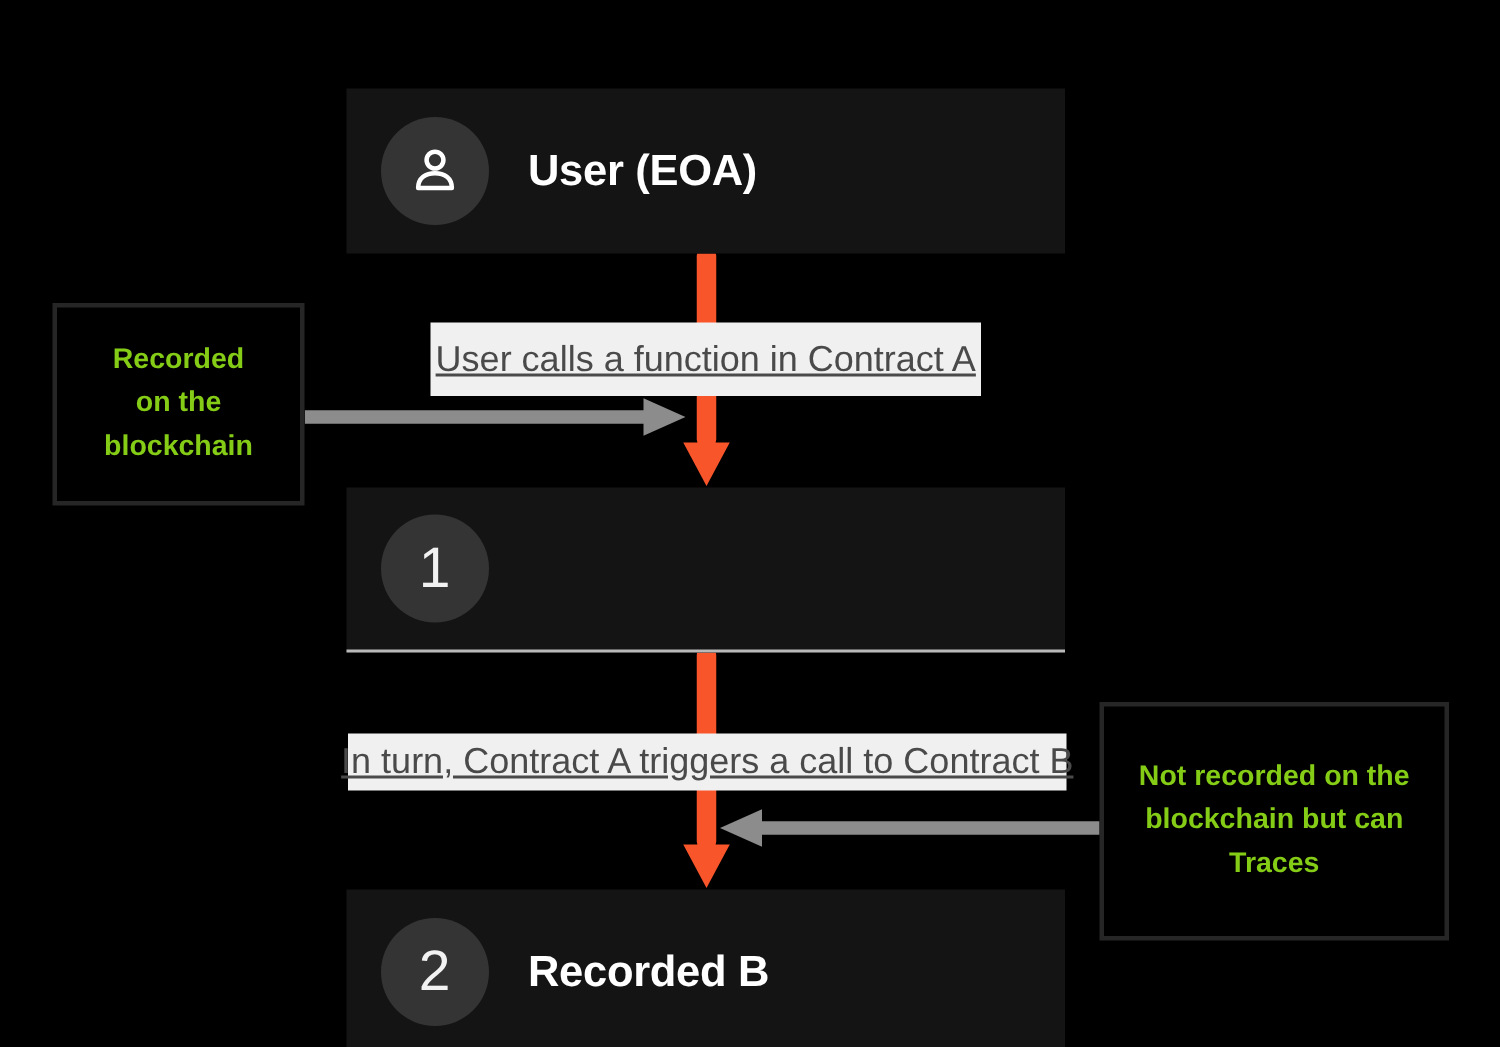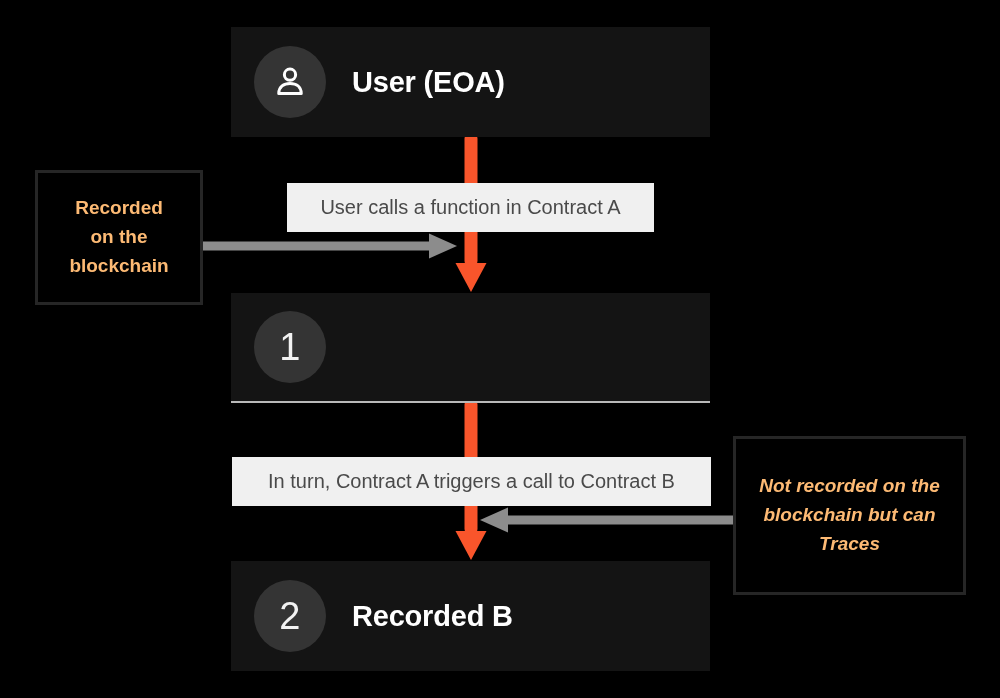--- a/index.html
+++ b/index.html
@@ -13,20 +13,21 @@
     position: relative;
     overflow: hidden;
     font-family: "Liberation Sans", sans-serif;
     -webkit-font-smoothing: antialiased;
   }
 
   .canvas {
     position: absolute;
     inset: 0;
     background: #000000;
+    margin-top: 32px;
   }
 
   
   .node {
     position: absolute;
     background: #141414;
     display: flex;
     align-items: center;
     box-sizing: border-box;
     padding-left: 23px;
@@ -64,27 +65,28 @@
   #node-contract-b { left: 231px; top: 561px; width: 479px; height: 110px; }
 
   
   .edge-label {
     position: absolute;
     background: #f0f0f0;
     color: #4a4a4a;
     display: flex;
     align-items: center;
     justify-content: center;
-    font-size: 20px;
+    font-size: 24px;
     white-space: nowrap;
     z-index: 5;
     box-sizing: border-box;
+    text-decoration: underline;
   }
   #edge-label-1 { left: 287px; top: 183px; width: 367px; height: 49px; }
-  #edge-label-2 { left: 232px; top: 457px; width: 479px; height: 49px; }
+  #edge-label-2 { left: 232px; top: 457px; width: 479px; height: 38px; }
 
   
   .flow-arrow {
     position: absolute;
     z-index: 3;
   }
   #flow-arrow-1 { left: 452px; top: 137px; width: 38px; height: 156px; }
   #flow-arrow-2 { left: 452px; top: 403px; width: 38px; height: 158px; }
 
   
@@ -95,30 +97,30 @@
   
   .annotation {
     position: absolute;
     background: #000000;
     border: 3px solid #262626;
     display: flex;
     flex-direction: column;
     align-items: center;
     justify-content: center;
     text-align: center;
-    color: #fdba74;
+    color: #84cc16;
     font-size: 19px;
     font-weight: bold;
     line-height: 1.52;
     box-sizing: border-box;
     z-index: 6;
     padding: 4px 10px;
   }
   #annotation-left  { left: 35px;  top: 170px; width: 168px; height: 135px; }
-  #annotation-right { left: 733px; top: 436px; width: 233px; height: 159px; font-style: italic; }
+  #annotation-right { left: 733px; top: 436px; width: 233px; height: 159px; }
 </style>
 </head>
 <body>
 
 <div class="canvas">
 
   <div class="node" id="node-user">
     <div class="badge">
       <svg width="38" height="38" viewBox="0 0 24 24" aria-hidden="true">
         <circle cx="12" cy="7.4" r="3.55" fill="none" stroke="#ffffff" stroke-width="1.9"></circle>

